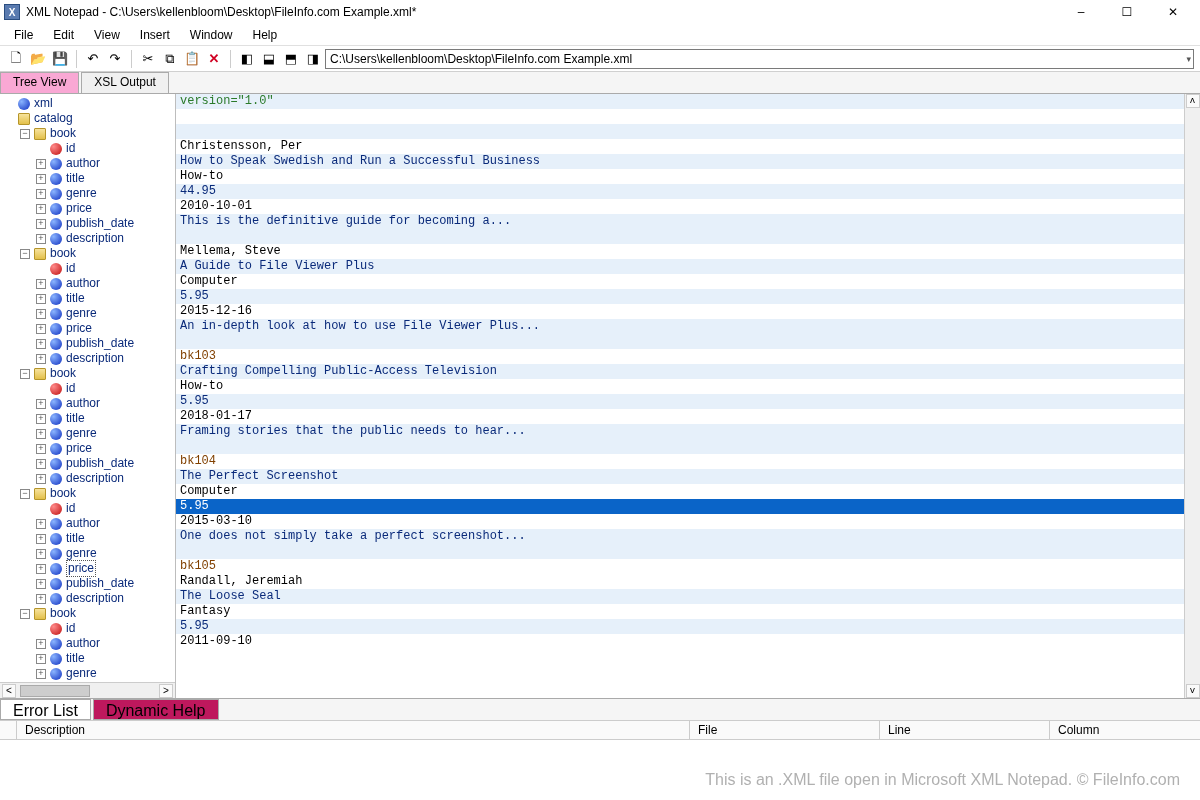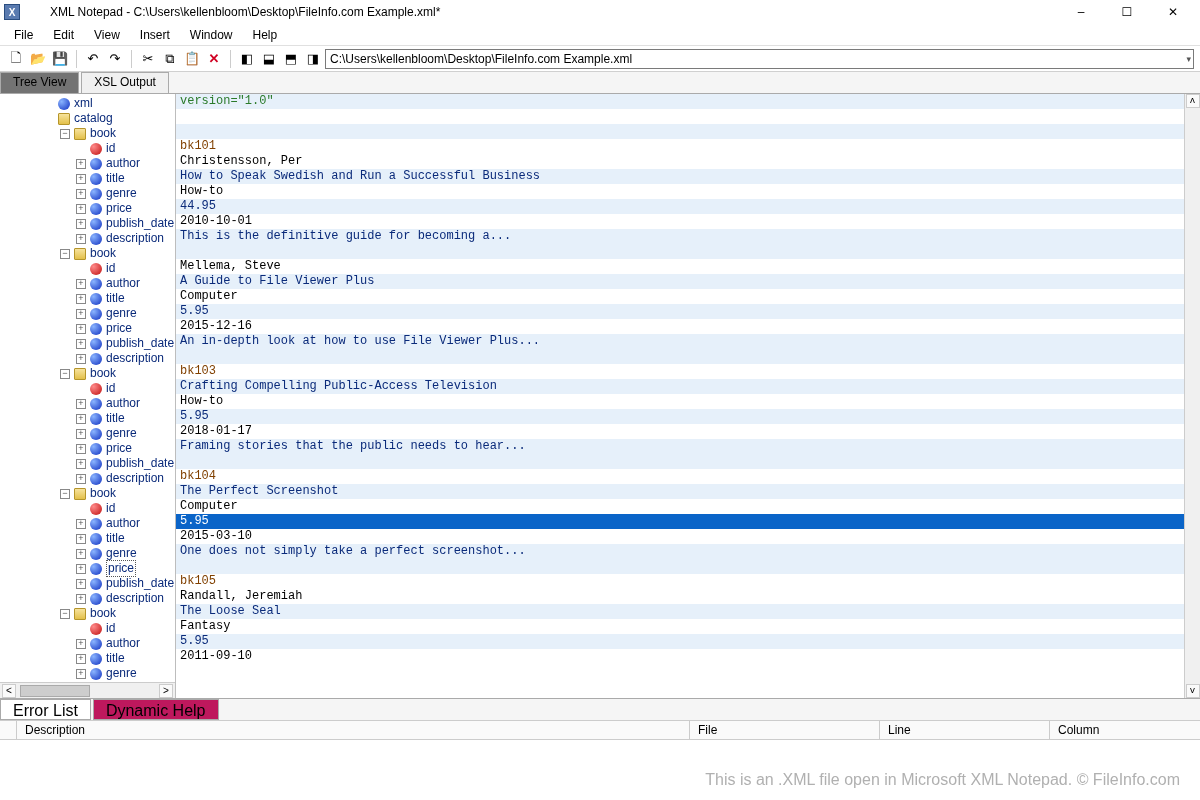--- a/index.html
+++ b/index.html
@@ -1,34 +1,34 @@
 <!DOCTYPE html>
 <html><head>
 <meta charset="utf-8">
 <style>
 * { box-sizing: border-box; margin: 0; padding: 0; }
 body { font-family: "Segoe UI", Tahoma, sans-serif; font-size: 12px; color: #000; background: #fff; width: 1200px; height: 800px; overflow: hidden; display: flex; flex-direction: column; }
 .titlebar { height: 24px; display: flex; align-items: center; background: #fff; padding: 0 4px; }
 .titlebar .icon { width: 16px; height: 16px; background: #5a7bb0; border: 1px solid #2a4d80; margin-right: 6px; display: inline-flex; align-items: center; justify-content: center; font-size: 10px; color: #fff; font-weight: bold; }
-.titlebar .title { flex: 1; font-size: 12px; margin-left: 24px; }
+.titlebar .title { flex: 1; font-size: 12px; }
 .titlebar .winbtn { width: 46px; height: 24px; display: inline-flex; align-items: center; justify-content: center; font-size: 12px; cursor: default; }
 .menubar { height: 22px; display: flex; align-items: center; padding: 0 4px; font-size: 12px; border-bottom: 1px solid #e0e0e0; }
 .menubar .menuitem { padding: 2px 10px; cursor: default; }
 .toolbar { height: 26px; display: flex; align-items: center; padding: 0 6px; gap: 2px; border-bottom: 1px solid #d0d0d0; }
 .toolbar .sep { width: 1px; height: 18px; background: #ccc; margin: 0 4px; }
 .toolbar .tbtn { width: 20px; height: 20px; display: inline-flex; align-items: center; justify-content: center; font-size: 13px; cursor: default; border: 1px solid transparent; }
 .toolbar .pathbox { flex: 1; height: 20px; border: 1px solid #7a7a7a; font-size: 12px; padding: 0 4px; display: flex; align-items: center; position: relative; }
 .toolbar .pathbox .dd { position: absolute; right: 2px; font-size: 9px; color: #555; }
 .tabs { height: 22px; display: flex; border-bottom: 1px solid #aaa; background: #f5f5f5; }
 .tabs .tab { padding: 2px 12px; border: 1px solid #aaa; border-bottom: none; background: #fff; margin-right: 2px; font-size: 12px; cursor: default; position: relative; }
-.tabs .tab.active { background: #737373; z-index: 1; }
+.tabs .tab.active { background: #f9a8d4; z-index: 1; }
 .tabs .tab.inactive { background: #f0f0f0; }
 .main { flex: 1; display: flex; overflow: hidden; }
 .treecol { width: 176px; border-right: 1px solid #bdbdbd; overflow: hidden; font-size: 12px; position: relative; }
-.treecontent { position: relative; padding-top: 2px; margin-left: 40px; }
+.treecontent { position: relative; padding-top: 2px; }
 .trow { height: 15px; line-height: 15px; white-space: nowrap; display: flex; align-items: center; }
 .trow .exp { width: 10px; height: 10px; border: 1px solid #888; display: inline-flex; align-items: center; justify-content: center; font-size: 9px; color: #555; margin-right: 4px; background: #fff; cursor: default; }
 .trow .spacer { display: inline-block; }
 .trow .nicon { width: 12px; height: 12px; display: inline-block; margin-right: 4px; }
 .trow .nicon.folder { background: linear-gradient(#f7e39c,#e3c04a); border: 1px solid #b6952a; border-radius: 1px; }
 .trow .nicon.red { background: radial-gradient(circle at 30% 30%, #ff8a8a, #c01010); border-radius: 50%; }
 .trow .nicon.blue { background: radial-gradient(circle at 30% 30%, #8ab4ff, #1030c0); border-radius: 50%; }
 .trow .label { color: #0a2a7a; }
 .trow .label.sel { border: 1px dotted #555; padding: 0 1px; }
 .hscroll { position: absolute; bottom: 0; left: 0; right: 0; height: 16px; background: #f0f0f0; border-top: 1px solid #ccc; display: flex; align-items: center; justify-content: space-between; font-size: 10px; padding: 0 2px; }
@@ -357,21 +357,20 @@
       <span class="thumb"></span>
       <span class="track"></span>
       <span class="arrow">&gt;</span>
     </div>
   </div>
   <div class="valcol">
     <div class="vcontent" id="vals">
         <div class="vrow pale"><span class="green">version="1.0"</span></div>
         <div class="vrow norm"><span class="txt">&nbsp;</span></div>
         <div class="vrow pale"><span class="txt">&nbsp;</span></div>
-        <div class="vrow norm"><span class="brown">bk101</span></div>
         <div class="vrow norm"><span class="txt">Christensson, Per</span></div>
         <div class="vrow pale"><span class="txt">How to Speak Swedish and Run a Successful Business</span></div>
         <div class="vrow norm"><span class="txt">How-to</span></div>
         <div class="vrow pale"><span class="txt">44.95</span></div>
         <div class="vrow norm"><span class="txt">2010-10-01</span></div>
         <div class="vrow pale"><span class="txt">This is the definitive guide for becoming a...</span></div>
         <div class="vrow pale"><span class="txt">&nbsp;</span></div>
         <div class="vrow norm"><span class="txt">Mellema, Steve</span></div>
         <div class="vrow pale"><span class="txt">A Guide to File Viewer Plus</span></div>
         <div class="vrow norm"><span class="txt">Computer</span></div>

